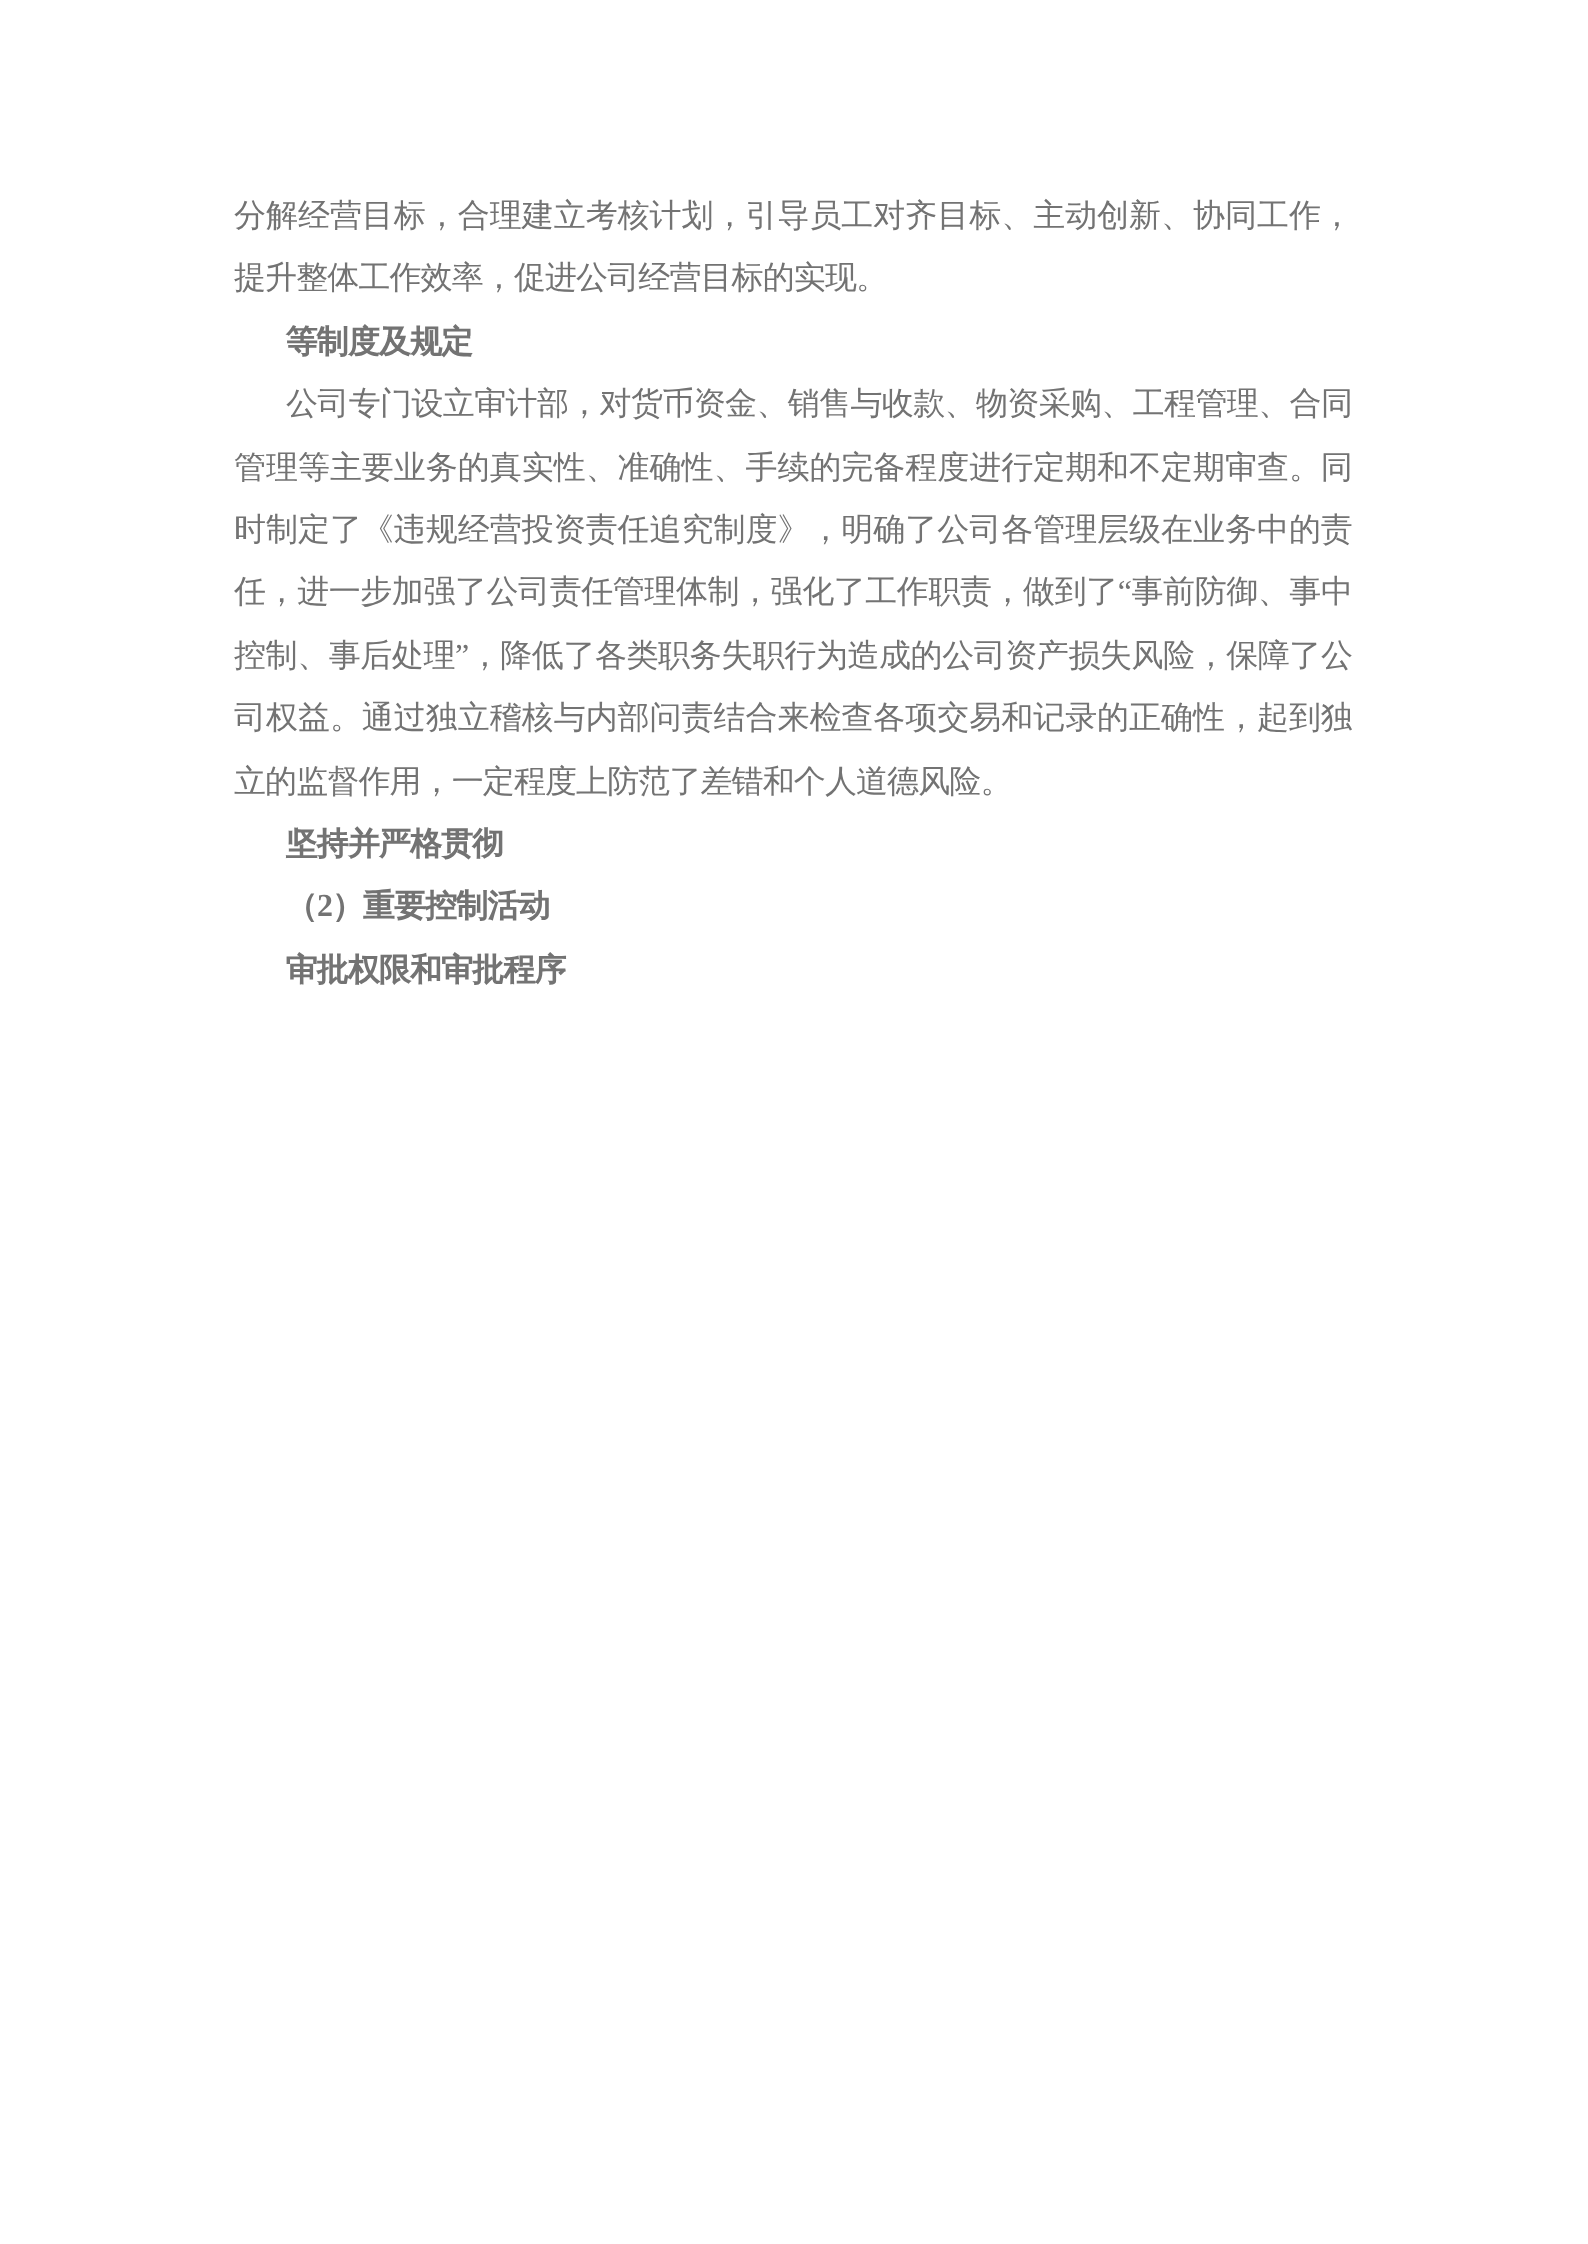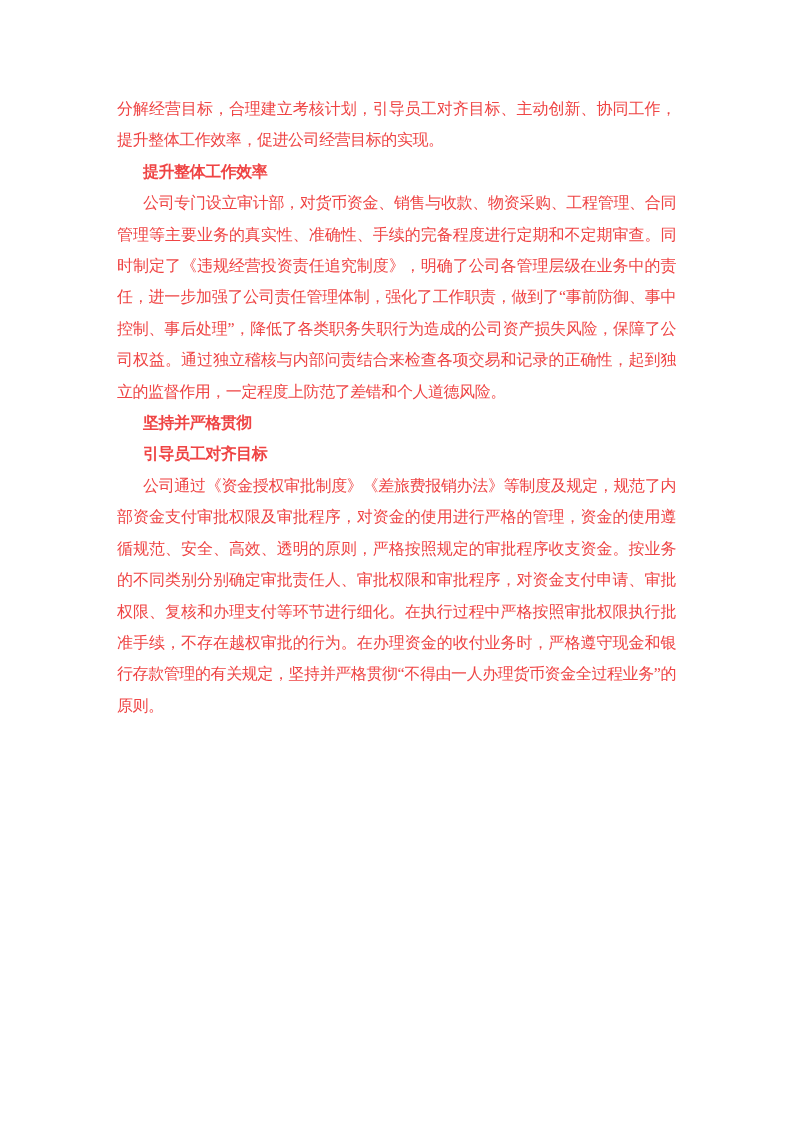--- a/index.html
+++ b/index.html
@@ -19,42 +19,42 @@
     color: #000000;
   }
   .para {
     margin: 0;
     font-size: 16px;
     line-height: 31.4px;
     letter-spacing: -0.45px;
     text-align: justify;
     text-justify: inter-ideograph;
     line-break: strict;
-    color: #ef4444;
+    color: #737373;
   }
   .para.indent {
     text-indent: 26px;
   }
   .para.heading {
     font-weight: bold;
     text-align: left;
     text-indent: 26px;
   }
 </style>
 </head>
 <body>
 
 <div class="page">
   <p class="para">分解经营目标，合理建立考核计划，引导员工对齐目标、主动创新、协同工作，提升整体工作效率，促进公司经营目标的实现。</p>
 
-  <p class="para heading">提升整体工作效率</p>
+  <p class="para heading">等制度及规定</p>
 
   <p class="para indent">公司专门设立审计部，对货币资金、销售与收款、物资采购、工程管理、合同管理等主要业务的真实性、准确性、手续的完备程度进行定期和不定期审查。同时制定了《违规经营投资责任追究制度》，明确了公司各管理层级在业务中的责任，进一步加强了公司责任管理体制，强化了工作职责，做到了“事前防御、事中控制、事后处理”，降低了各类职务失职行为造成的公司资产损失风险，保障了公司权益。通过独立稽核与内部问责结合来检查各项交易和记录的正确性，起到独立的监督作用，一定程度上防范了差错和个人道德风险。</p>
 
   <p class="para heading">坚持并严格贯彻</p>
 
 
+  <p class="para heading">（2）重要控制活动</p>
 
-  <p class="para heading">引导员工对齐目标</p>
+  <p class="para heading">审批权限和审批程序</p>
 
 
-  <p class="para indent">公司通过《资金授权审批制度》《差旅费报销办法》等制度及规定，规范了内部资金支付审批权限及审批程序，对资金的使用进行严格的管理，资金的使用遵循规范、安全、高效、透明的原则，严格按照规定的审批程序收支资金。按业务的不同类别分别确定审批责任人、审批权限和审批程序，对资金支付申请、审批权限、复核和办理支付等环节进行细化。在执行过程中严格按照审批权限执行批准手续，不存在越权审批的行为。在办理资金的收付业务时，严格遵守现金和银行存款管理的有关规定，坚持并严格贯彻“不得由一人办理货币资金全过程业务”的原则。</p>
 </div>
 
 </body></html>

